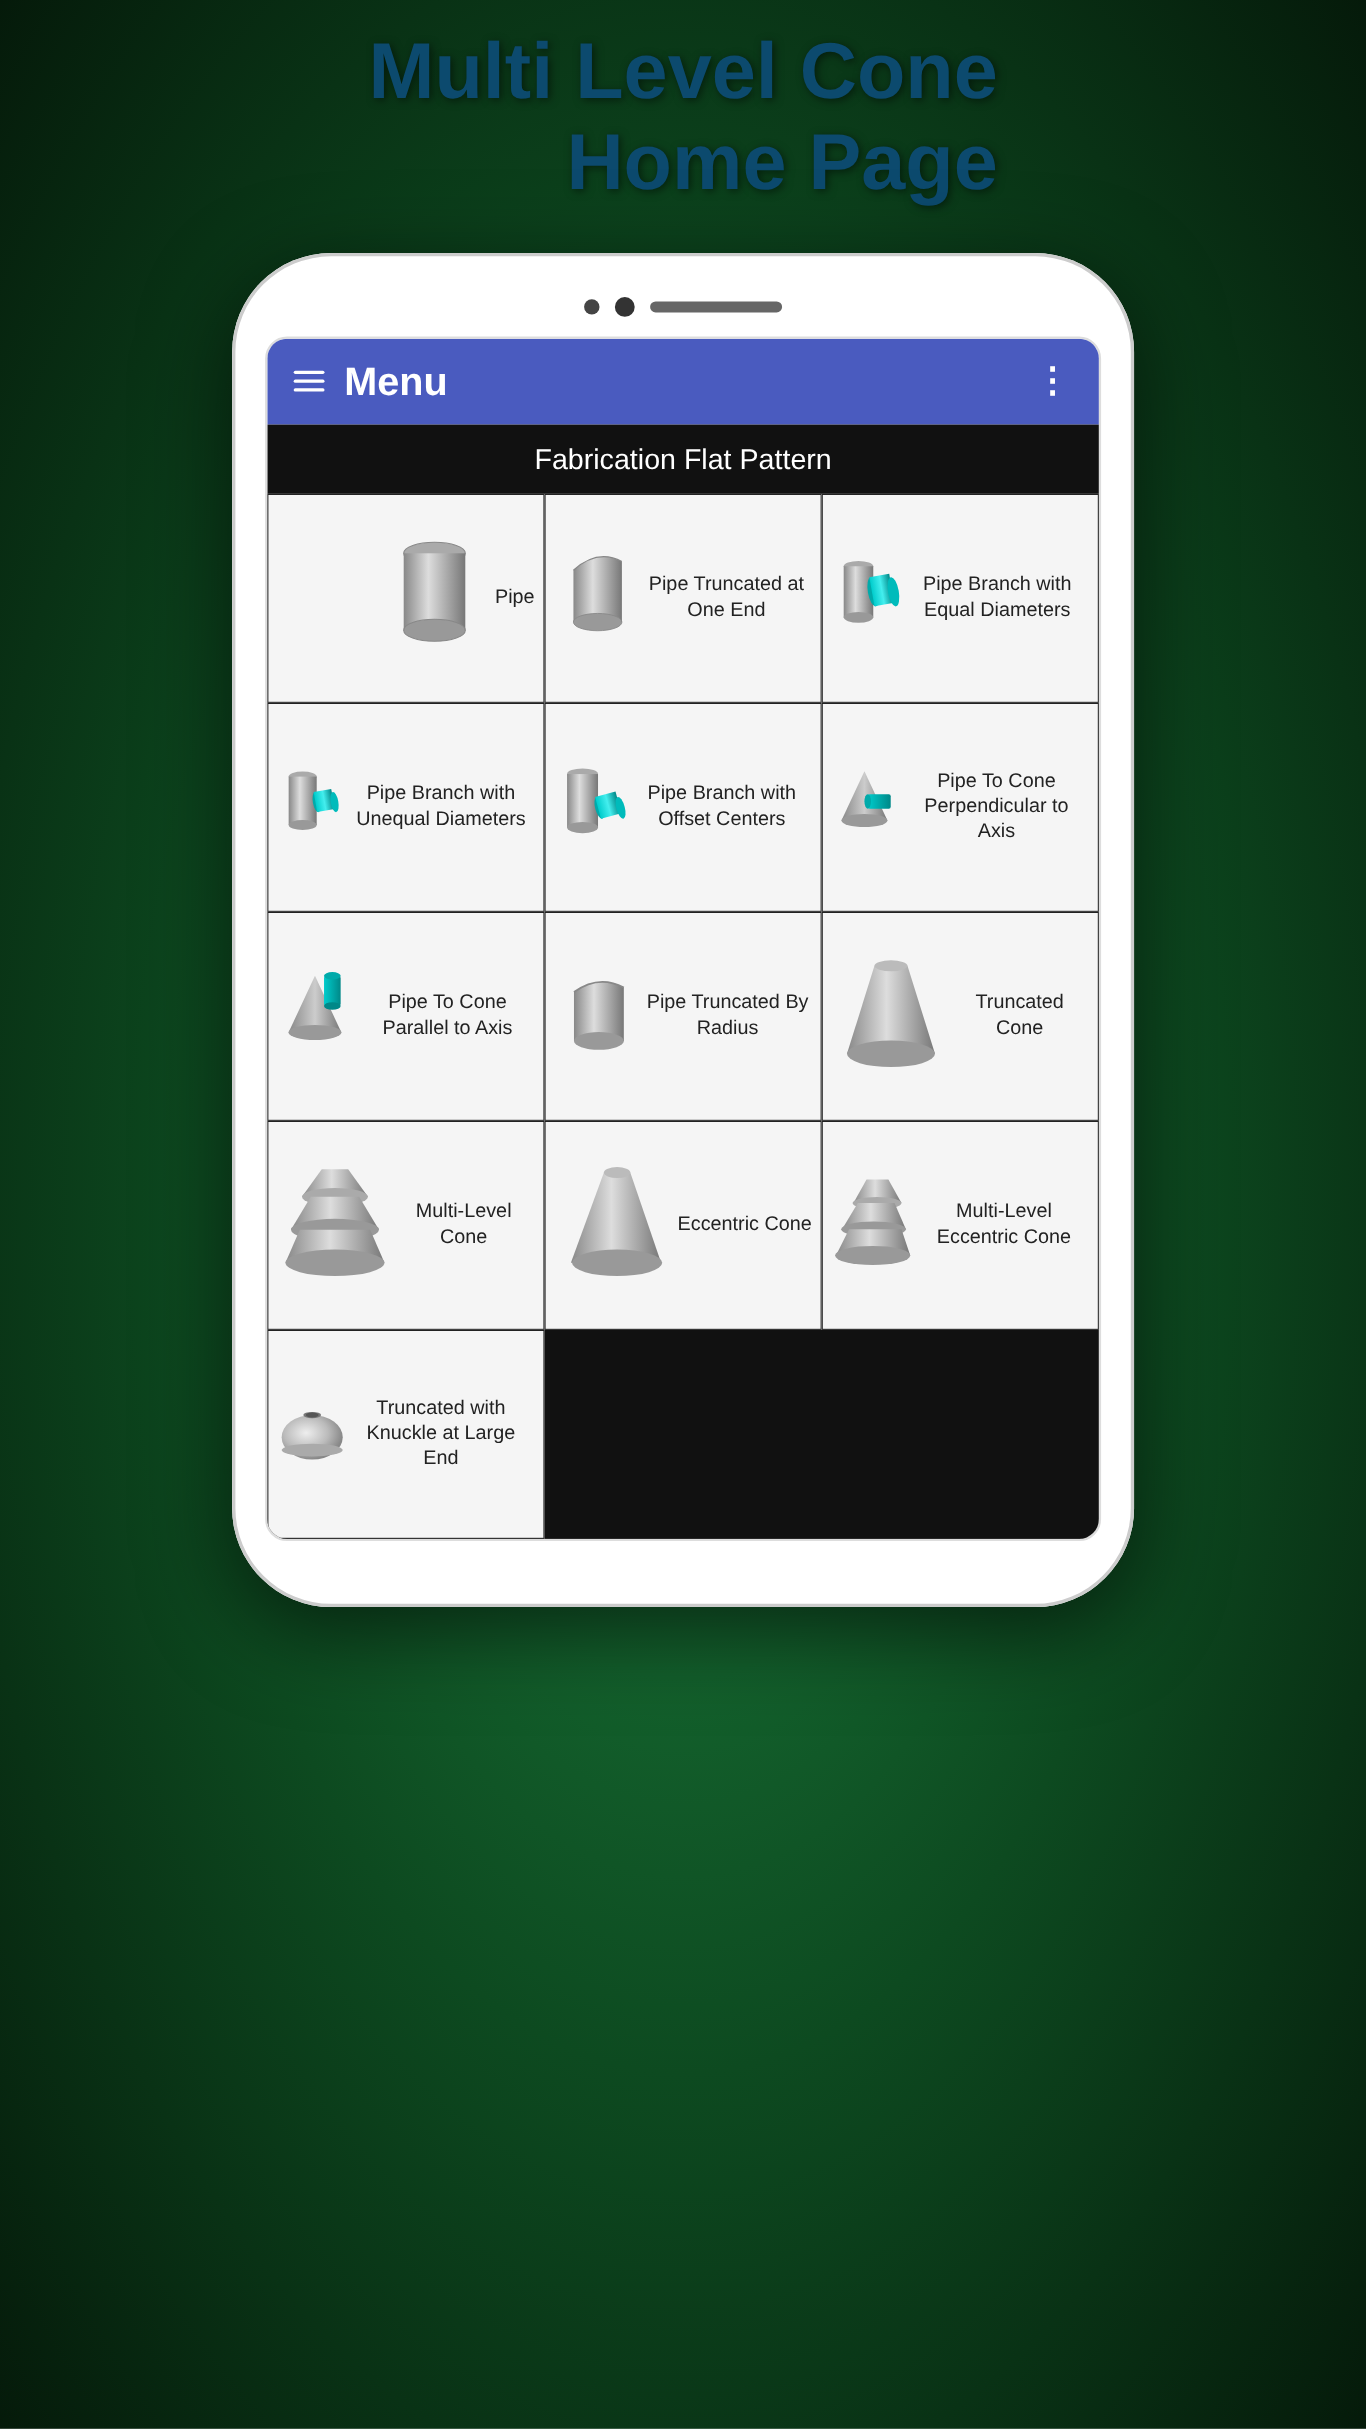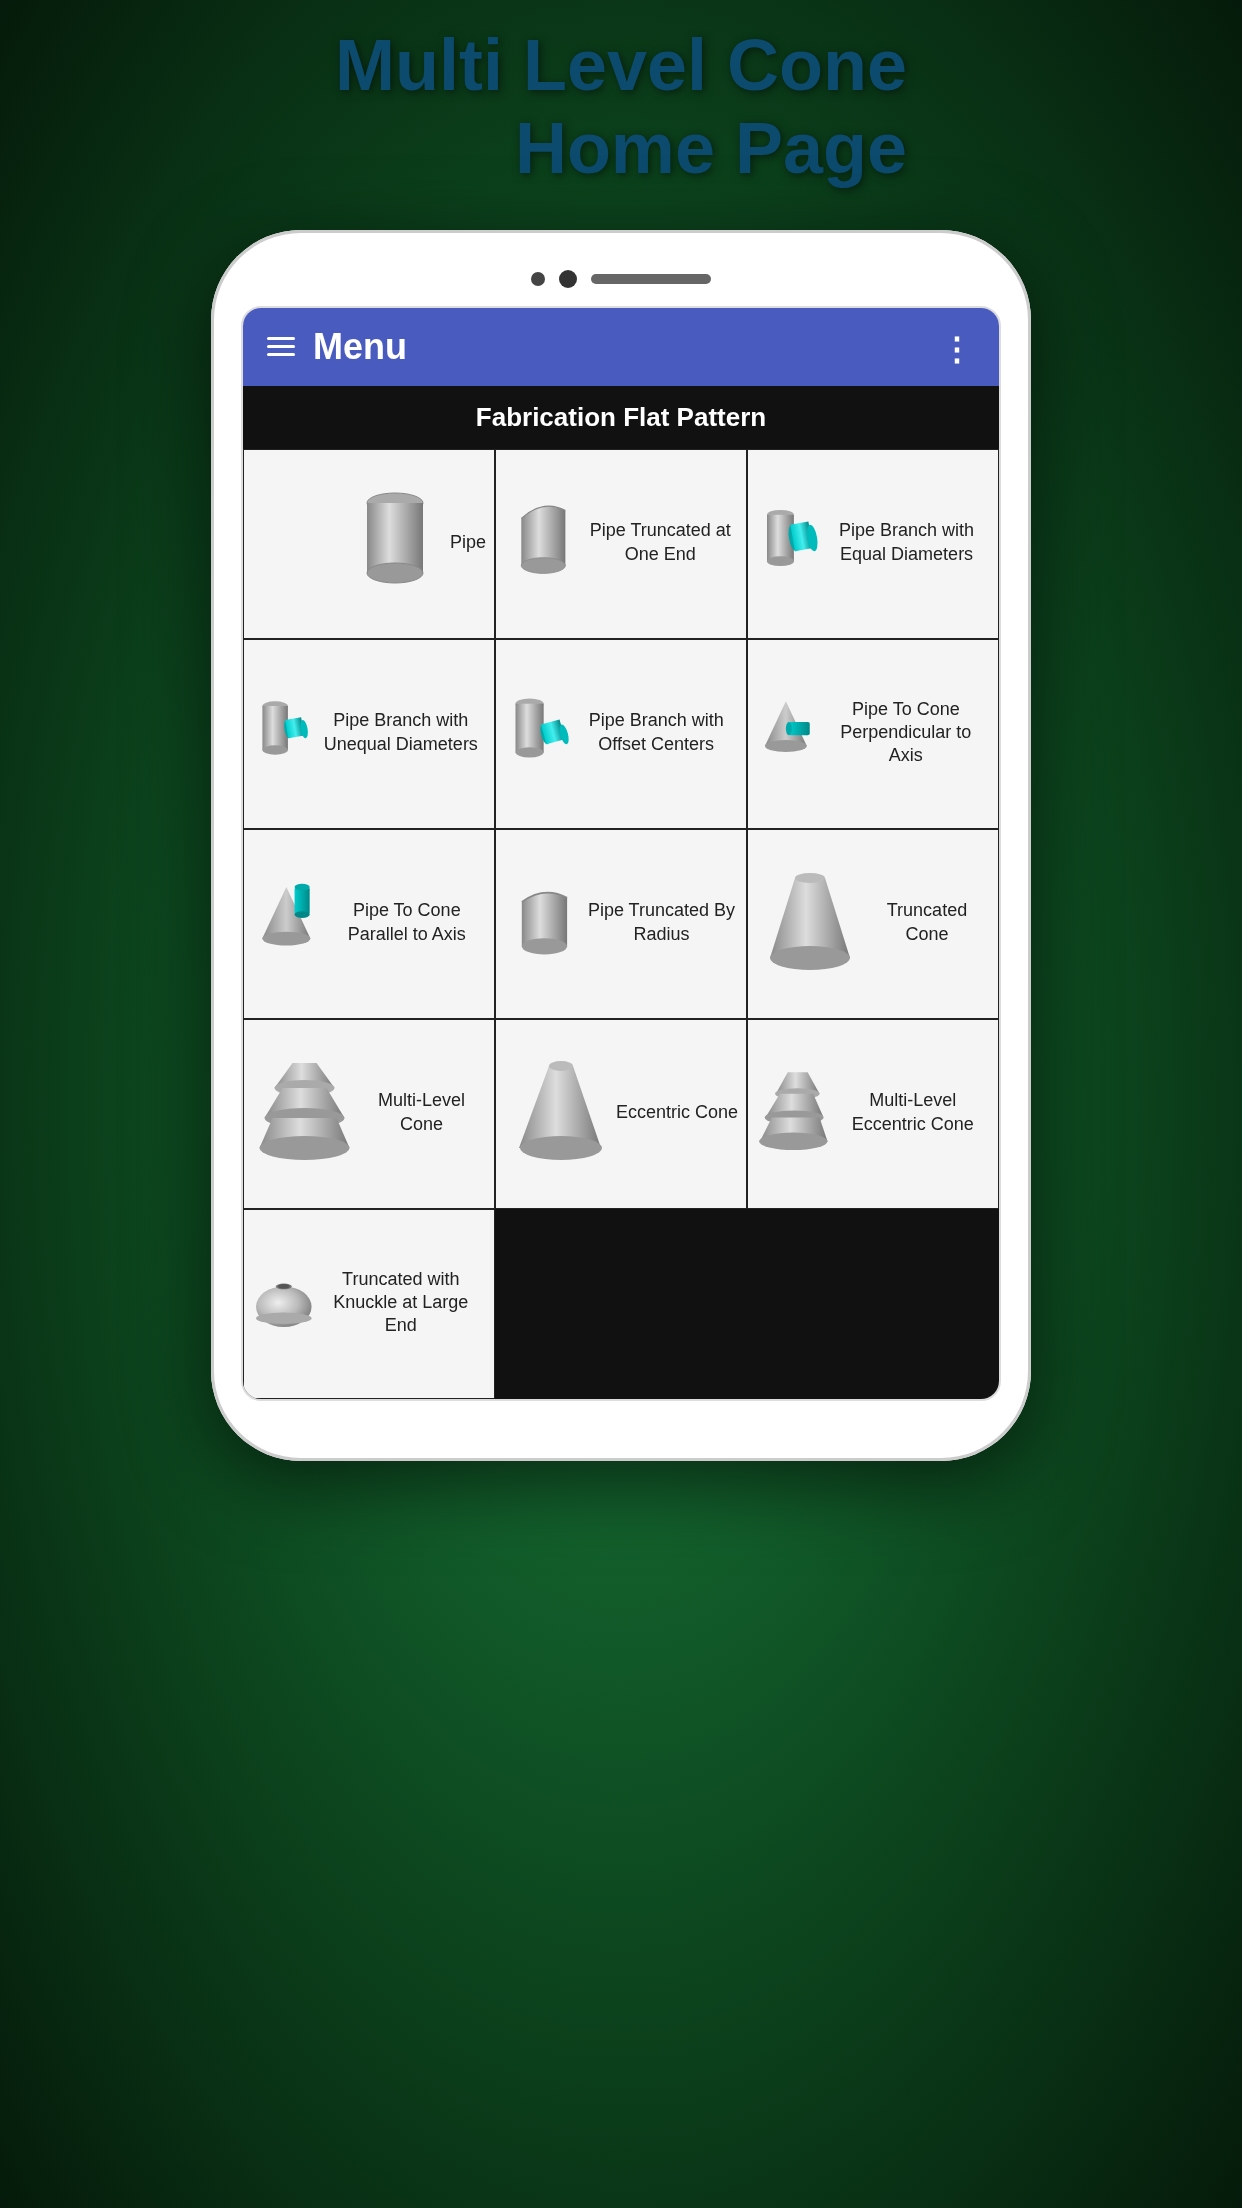--- a/index.html
+++ b/index.html
@@ -58,21 +58,21 @@
     }
     .phone-screen {
       background: white;
       border-radius: 20px;
       overflow: hidden;
       border: 2px solid #ddd;
     }
     .app-header {
       background: #4a5bbf;
       display: flex;
-      align-items: flex-end;
+      align-items: flex-start;
       justify-content: space-between;
       padding: 18px 24px;
     }
     .header-left {
       display: flex;
       align-items: center;
       gap: 18px;
     }
     .hamburger-icon {
       display: flex;
@@ -97,21 +97,21 @@
       font-size: 32px;
       letter-spacing: 2px;
       cursor: pointer;
       font-weight: bold;
     }
     .section-header {
       background: #111;
       color: white;
       text-align: center;
       font-size: 26px;
-      font-weight: bold;
+      font-weight: normal;
       padding: 16px;
     }
     .grid-container {
       display: grid;
       grid-template-columns: repeat(3, 1fr);
       gap: 0;
       background: #111;
     }
     .grid-cell {
       background: #f5f5f5;

